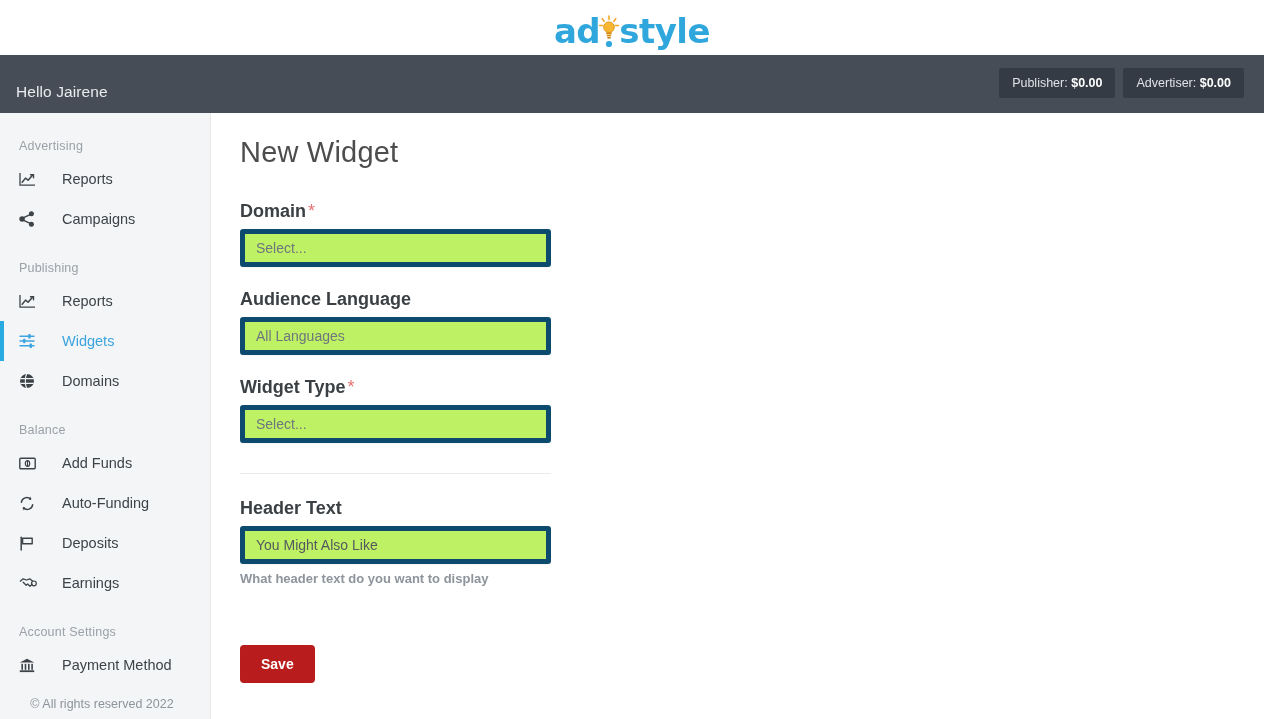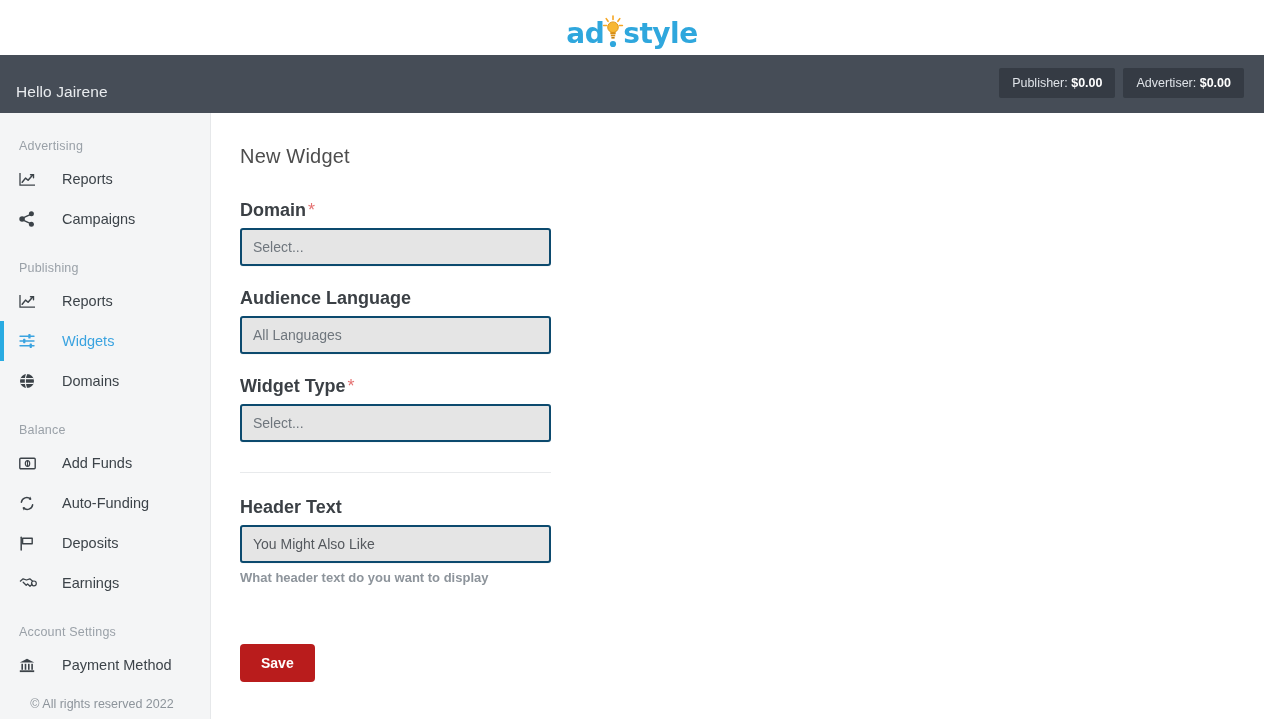--- a/index.html
+++ b/index.html
@@ -15,21 +15,21 @@
 
   
   .logobar {
     position: absolute; top: 0; left: 0;
     width: 1264px; height: 55px;
     background: #ffffff;
     display: flex; align-items: center; justify-content: center;
   }
   .logo { display: flex; align-items: flex-end; height: 40px; line-height: 1; }
   .logo-text {
-    font-size: 28px;
+    font-size: 34px;
     font-weight: 700;
     color: #2fa7dd;
     letter-spacing: -0.5px;
     font-family: "DejaVu Sans", sans-serif;
   }
   .logo-bulb {
     position: relative;
     width: 22px; height: 34px;
     margin: 0 -1px 0 -2px;
     flex: 0 0 auto;
@@ -110,41 +110,41 @@
   }
 
   
   .content {
     position: absolute; top: 113px; left: 211px;
     width: 1053px; height: 606px;
     background: #ffffff;
     padding: 20px 0 0 29px;
   }
   .page-title {
-    font-size: 20px;
+    font-size: 29px;
     color: #4d4d4d;
     font-weight: 400;
-    margin: 12px 0 32px 0;
+    margin: 3px 0 32px 0;
     letter-spacing: .2px;
   }
   .form { width: 311px; }
   .field { margin-bottom: 22px; }
   .field-label {
     display: block;
     font-size: 18px;
     font-weight: 700;
     color: #3b4045;
     margin-bottom: 7px;
   }
   .req { color: #e57373; font-weight: 400; margin-left: 2px; }
   .control {
     width: 311px; height: 38px;
-    border: 2px solid #0c4a6e;
+    border: 5px solid #0c4a6e;
     border-radius: 3px;
-    background: #e5e5e5;
+    background: #bef264;
     display: flex; align-items: center;
     padding: 0 11px;
     font-size: 14px;
     color: #6f767d;
     box-shadow: 0 1px 1px rgba(0,0,0,.035);
     cursor: pointer;
     overflow: hidden;
     white-space: nowrap;
   }
   .control.text-value { color: #55595e; cursor: text; }

